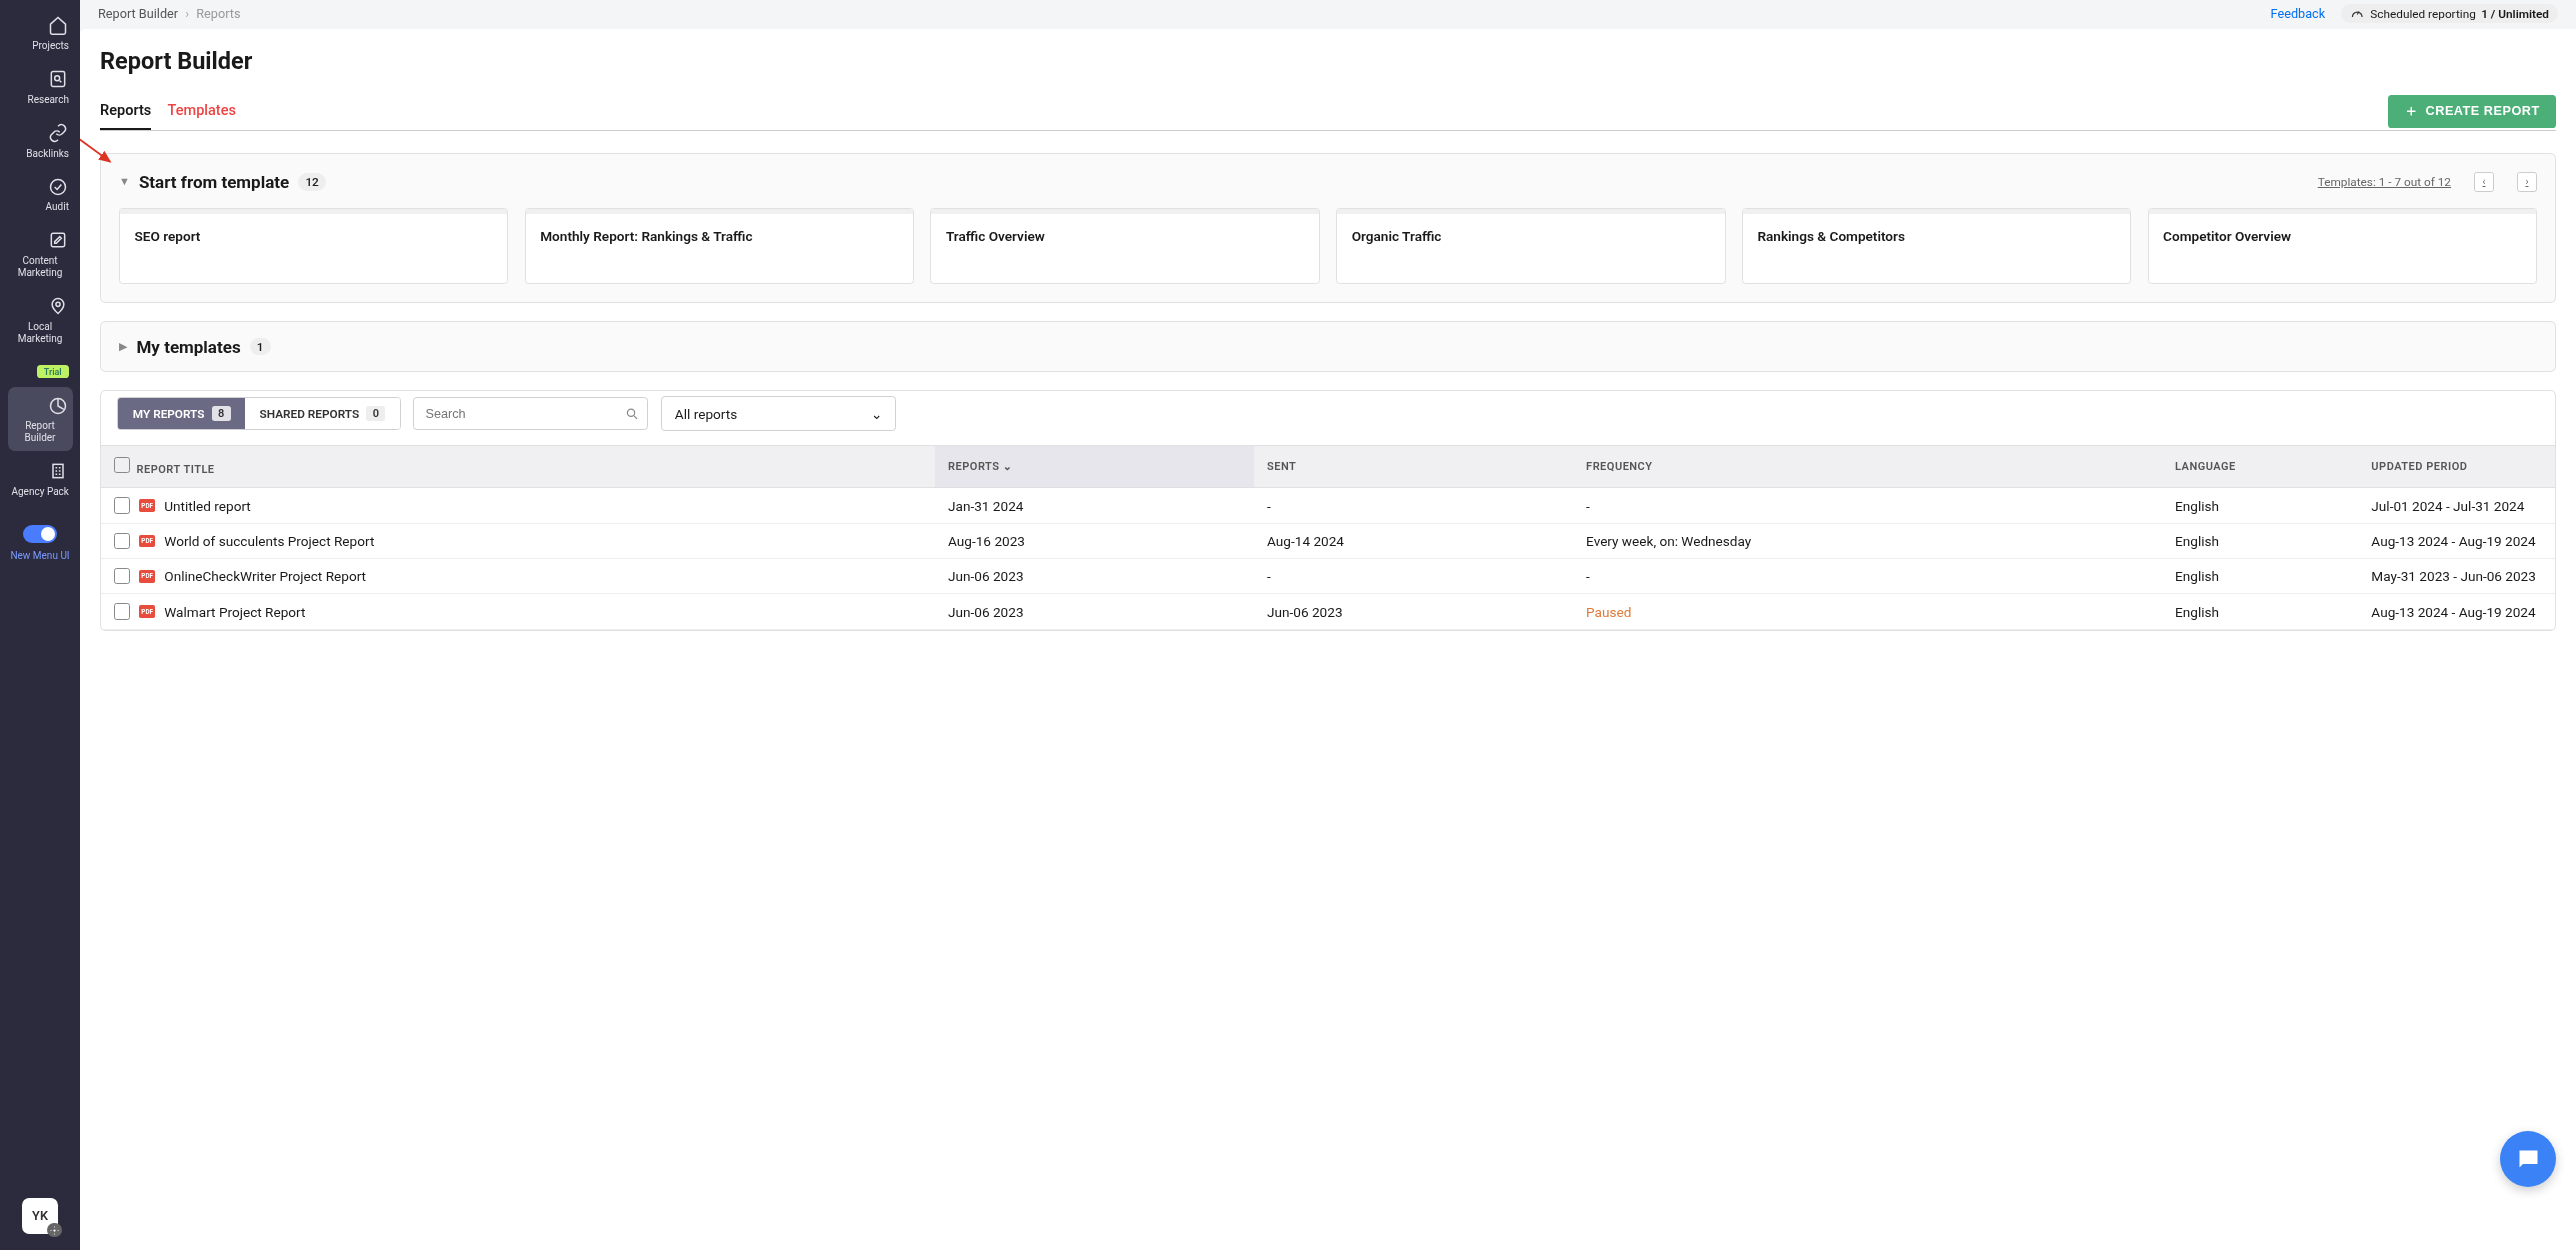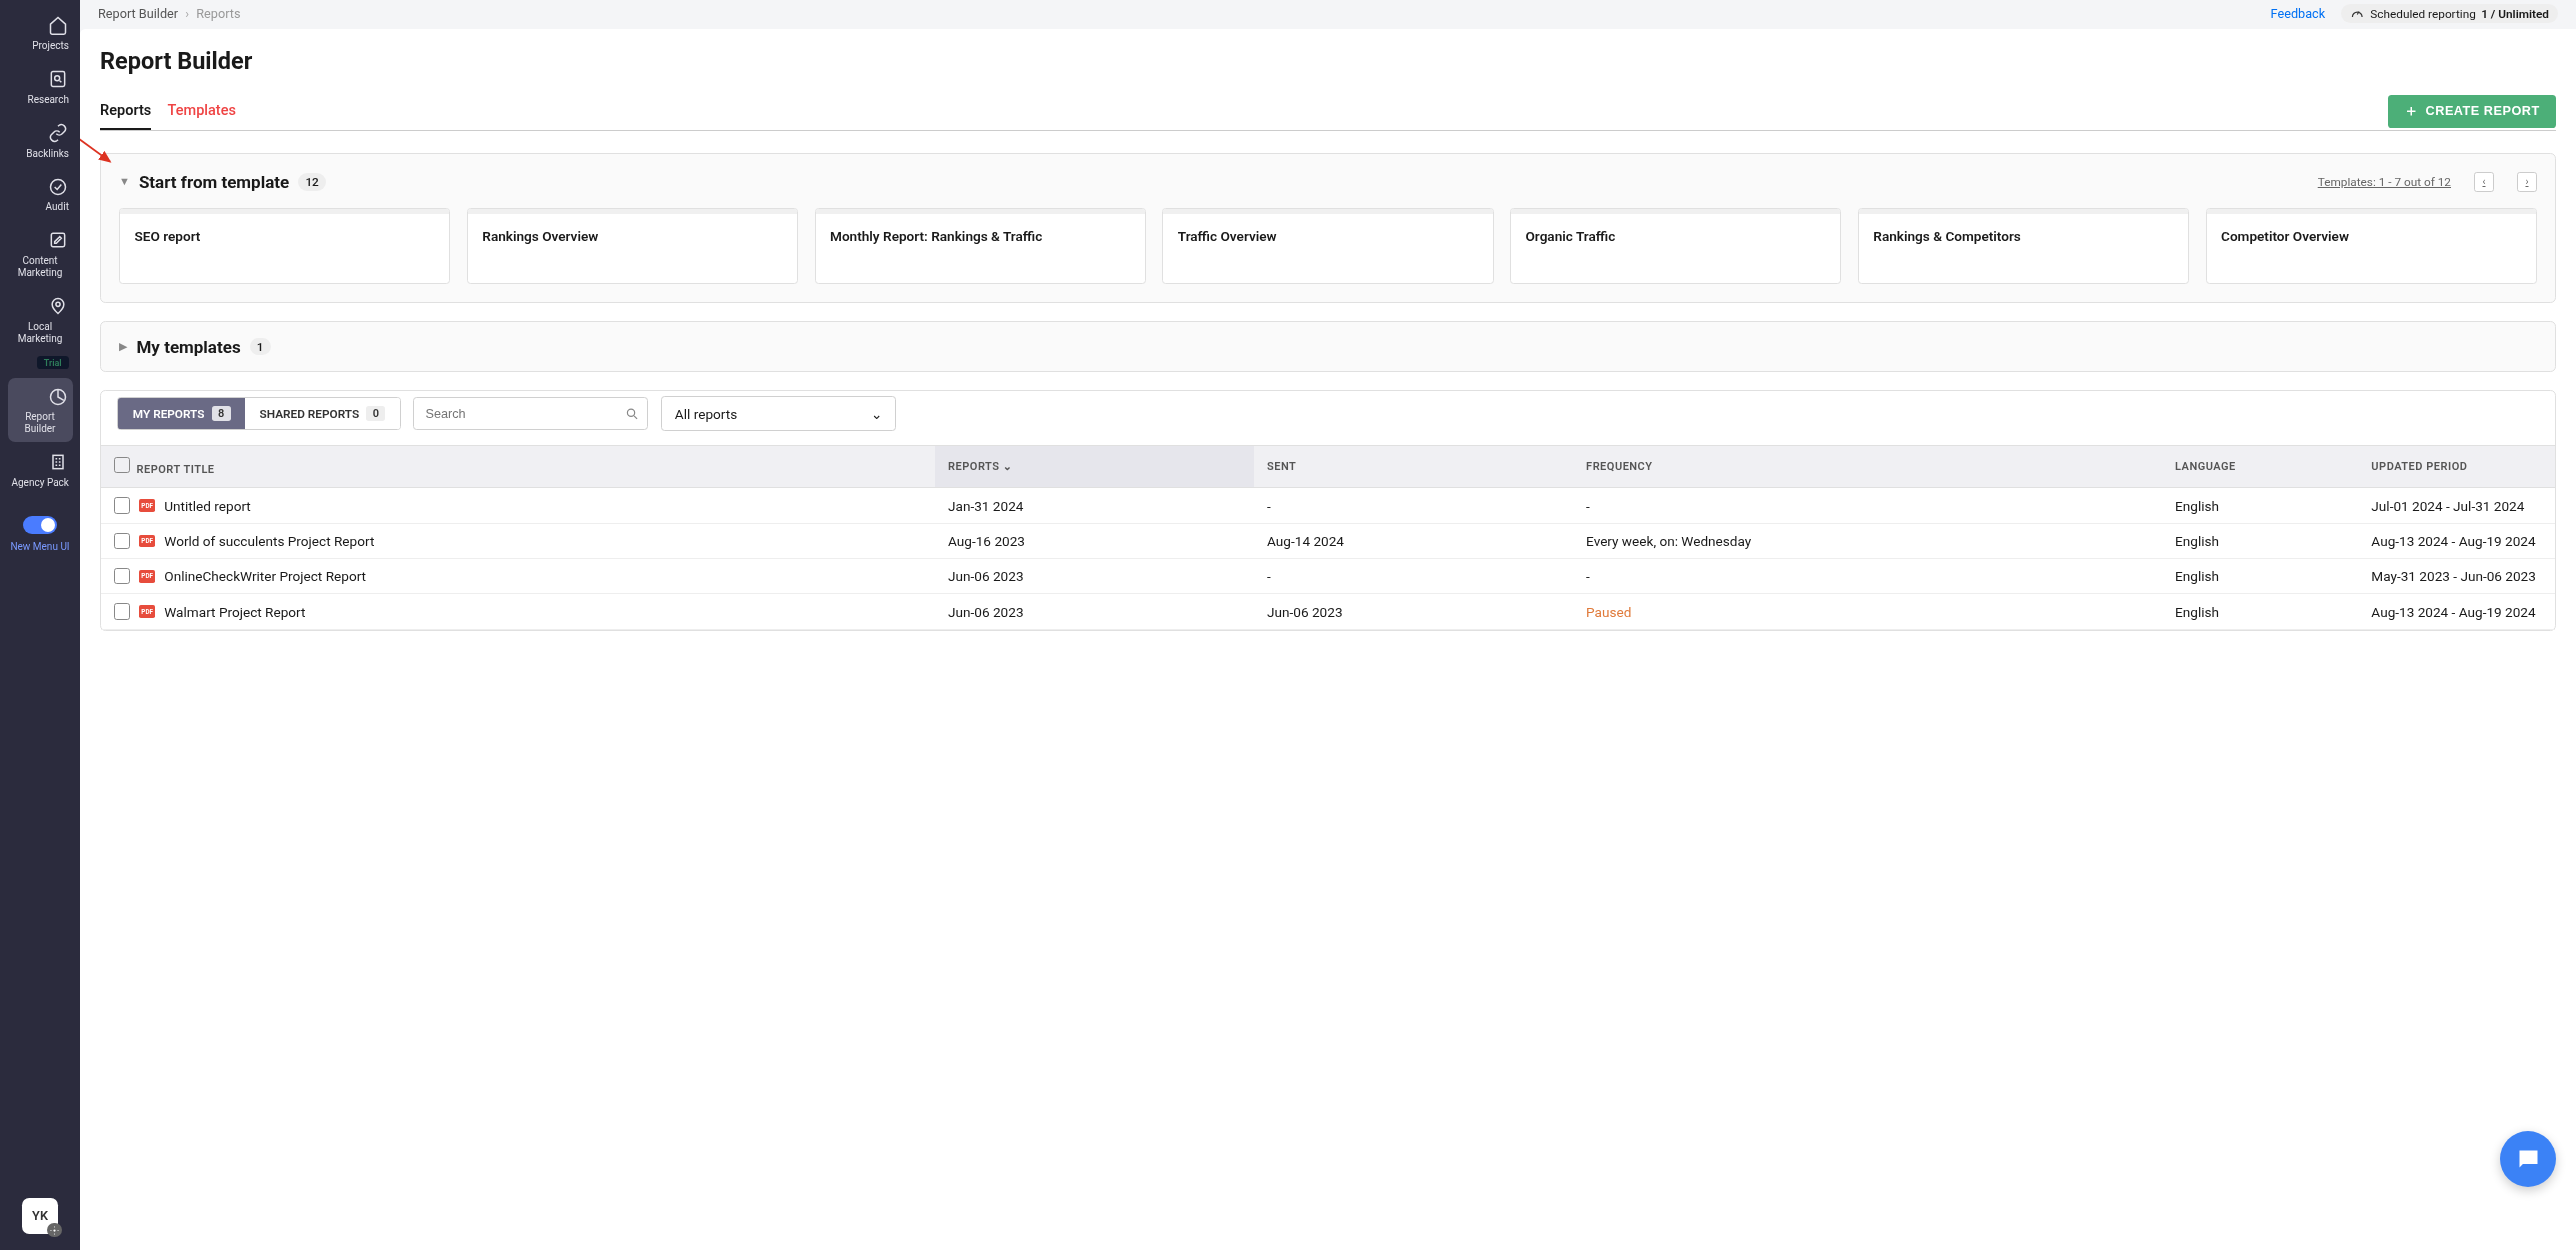--- a/index.html
+++ b/index.html
@@ -5,21 +5,21 @@
 * { box-sizing: border-box; margin: 0; padding: 0; }
 body { font-family: -apple-system, BlinkMacSystemFont, "Segoe UI", Roboto, sans-serif; background: #f4f5f7; color: #1a1a1a; overflow-x: hidden; }
 .app { display: flex; height: 100vh; width: 100vw; }
 
 
 .sidebar { width: 80px; background: #2b2b3d; display: flex; flex-direction: column; align-items: center; padding: 7.2px 0; gap: 1.8px; flex-shrink: 0; }
 .nav-item { width: 65px; display: flex; flex-direction: column; align-items: flex-end; padding: 7.2px 3.6px; border-radius: 7.2px; cursor: pointer; color: #e0e0e8; }
 .nav-item.active { background: #4a4a5e; }
 .nav-icon { width: 22px; height: 22px; display: flex; align-items: center; justify-content: center; }
 .nav-label { font-size: 10px; text-align: center; line-height: 1.2; margin-top: 3.6px; }
-.trial-badge { background: #0f172a; color: #2e7d5a; font-size: 9px; padding: 1.8px 7.2px; border-radius: 3.6px; margin-top: 11px; font-weight: 600; }
+.trial-badge { background: #bef264; color: #2e7d5a; font-size: 9px; padding: 1.8px 7.2px; border-radius: 3.6px; margin-top: 20px; font-weight: 600; }
 .toggle-switch { width: 34px; height: 18px; background: #4a7cff; border-radius: 9px; position: relative; margin-top: 18px; cursor: pointer; }
 .toggle-knob { width: 14.5px; height: 14.5px; background: white; border-radius: 50%; position: absolute; right: 1.8px; top: 1.8px; }
 .toggle-label { font-size: 10px; color: #7a9aff; margin-top: 5.4px; text-align: center; }
 .avatar { width: 36px; height: 36px; background: white; border-radius: 7.2px; display: flex; align-items: center; justify-content: center; font-weight: 600; font-size: 12.7px; color: #333; margin-top: auto; margin-bottom: 9px; position: relative; }
 .avatar-gear { position: absolute; bottom: -3.6px; right: -3.6px; width: 14.5px; height: 14.5px; background: #666; border-radius: 50%; display:flex; align-items:center; justify-content:center; }
 
 
 .main { flex: 1; display: flex; flex-direction: column; overflow: hidden; }
 .topbar { height: 27px; display: flex; align-items: center; justify-content: space-between; padding: 0 18px; background: #f4f5f7; font-size: 12.7px; }
 .breadcrumb { display: flex; align-items: center; gap: 7.2px; color: #555; }
@@ -231,23 +231,20 @@
           </div>
           <div class="tmpl-pager">
             <span>Templates: 1 - 7 out of 12</span>
             <span class="pager-btn">‹</span>
             <span class="pager-btn">›</span>
           </div>
         </div>
         <div class="template-cards">
           <div class="tmpl-card">
               <div class="tmpl-name">SEO report</div>
-            </div>
-          <div class="tmpl-card">
-              <div class="tmpl-name">Rankings Overview</div>
             </div>
           <div class="tmpl-card">
               <div class="tmpl-name">Monthly Report: Rankings &amp; Traffic</div>
             </div>
           <div class="tmpl-card">
               <div class="tmpl-name">Traffic Overview</div>
             </div>
           <div class="tmpl-card">
               <div class="tmpl-name">Organic Traffic</div>
             </div>

